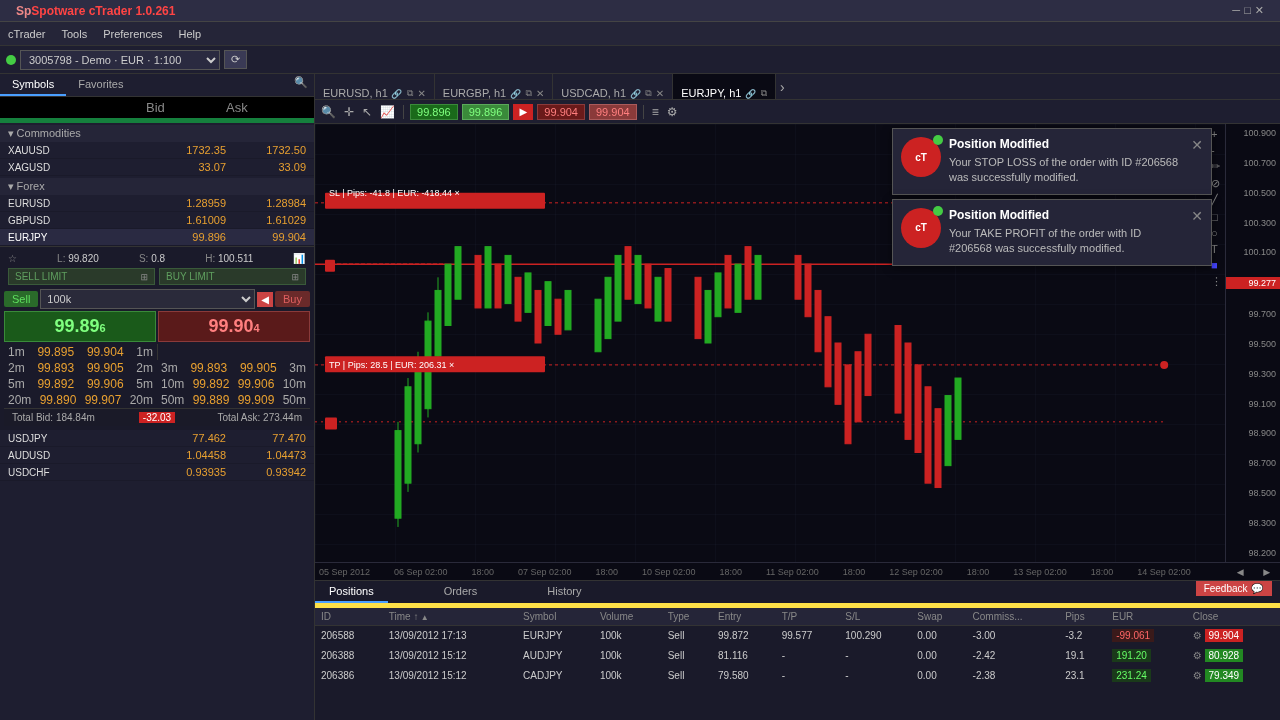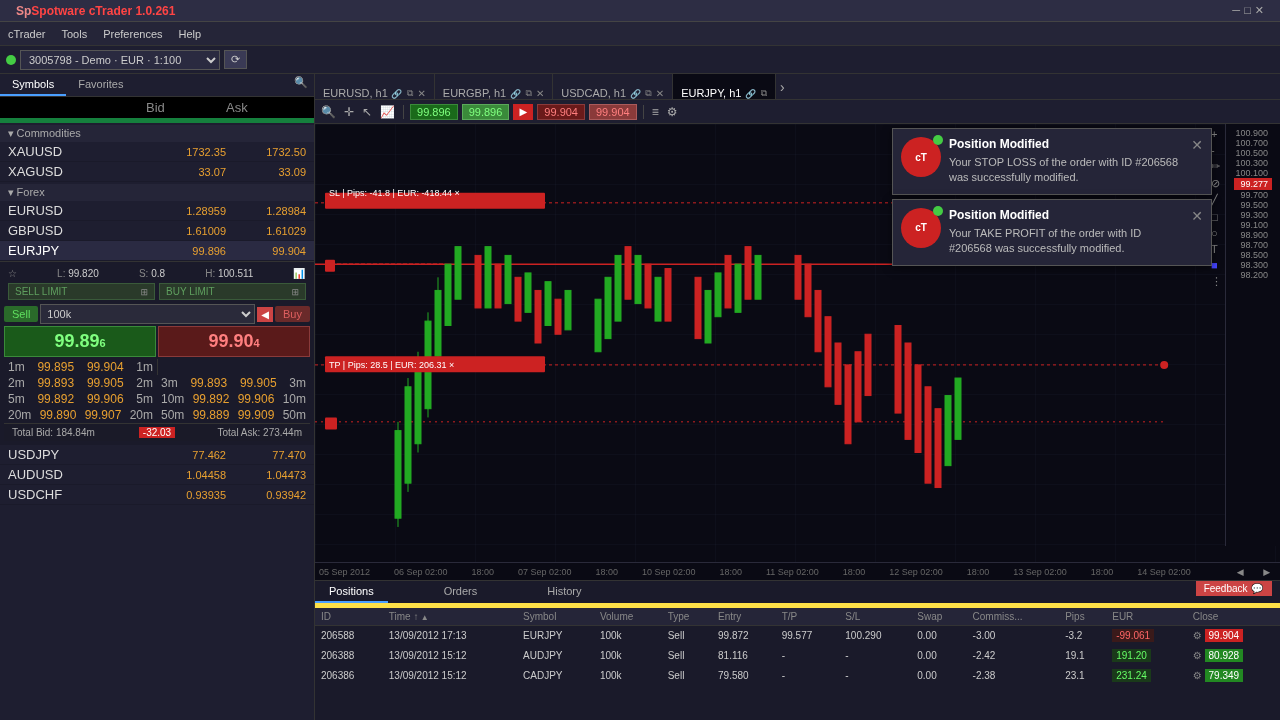--- a/index.html
+++ b/index.html
@@ -29,21 +29,21 @@
     .symbols-tabs { display: flex; border-bottom: 1px solid #333; }
     .sym-tab { padding: 4px 12px; cursor: pointer; font-size: 11px; color: #aaa; border-bottom: 2px solid transparent; }
     .sym-tab.active { color: #fff; border-bottom: 2px solid #4a9fff; }
     
     
     .sym-header { display: grid; grid-template-columns: 1fr 80px 80px; padding: 3px 8px; background: #000000; border-bottom: 5px solid #15803d; font-size: 13px; color: #888; }
     
     
     .sym-section { padding: 2px 8px; background: #252538; color: #aaa; font-size: 11px; margin-top: 2px; }
     .sym-row { display: grid; grid-template-columns: 1fr 80px 80px; padding: 2px 8px; border-bottom: 1px solid #1a1a2a; align-items: center; cursor: pointer; }
-    .sym-name { color: #ddd; font-size: 13px; }
+    .sym-name { color: #ddd; font-size: 10px; }
     .sym-bid { color: #e8a030; font-size: 11px; text-align: right; }
     .sym-ask { color: #e8a030; font-size: 11px; text-align: right; }
     
     
     .sym-row.highlighted { background: #2a2a42; }
     .sym-row.highlighted .sym-name { color: #fff; }
     
     
     .quick-trade { background: #1a1a2a; border-top: 1px solid #333; padding: 4px; }
     .qt-info { display: flex; justify-content: space-between; padding: 2px 4px; font-size: 10px; color: #888; }
@@ -101,21 +101,21 @@
     .positions-table th.sortable { cursor: pointer; }
     .positions-table th.sortable::after { content: ' ▲'; font-size: 8px; }
     .positions-table td { padding: 3px 6px; border-bottom: 1px solid #1a1a2a; color: #ccc; }
     .profit-neg { color: #ff6666; background: #3a1a1a; padding: 1px 4px; }
     .profit-pos { color: #66ff66; background: #1a3a1a; padding: 1px 4px; }
     .close-red-btn { background: #cc2222; color: #fff; border: none; padding: 1px 4px; cursor: pointer; font-size: 10px; }
     .close-green-btn { background: #228822; color: #fff; border: none; padding: 1px 4px; cursor: pointer; font-size: 10px; }
     .gear-icon { color: #888; cursor: pointer; }
     
     
-    .price-labels { position: absolute; right: 0; top: 0; bottom: 16px; width: 55px; background: #0a0a14; border-left: 1px solid #2a2a3a; display: flex; flex-direction: column; justify-content: flex-start; padding: 4px 8px; }
+    .price-labels { position: absolute; right: 0; top: 0; bottom: 0; width: 55px; background: #0a0a14; border-left: 1px solid #2a2a3a; display: flex; flex-direction: column; justify-content: space-between; padding: 4px 0; }
     .price-label { color: #888; font-size: 9px; text-align: right; padding-right: 4px; }
     
     .chart-time-axis { height: 18px; background: #0a0a14; border-top: 1px solid #2a2a3a; display: flex; align-items: center; gap: 32px; }
     
     
     ::-webkit-scrollbar { width: 6px; height: 6px; }
     ::-webkit-scrollbar-track { background: #1a1a2a; }
     ::-webkit-scrollbar-thumb { background: #444; border-radius: 3px; }
     
     

